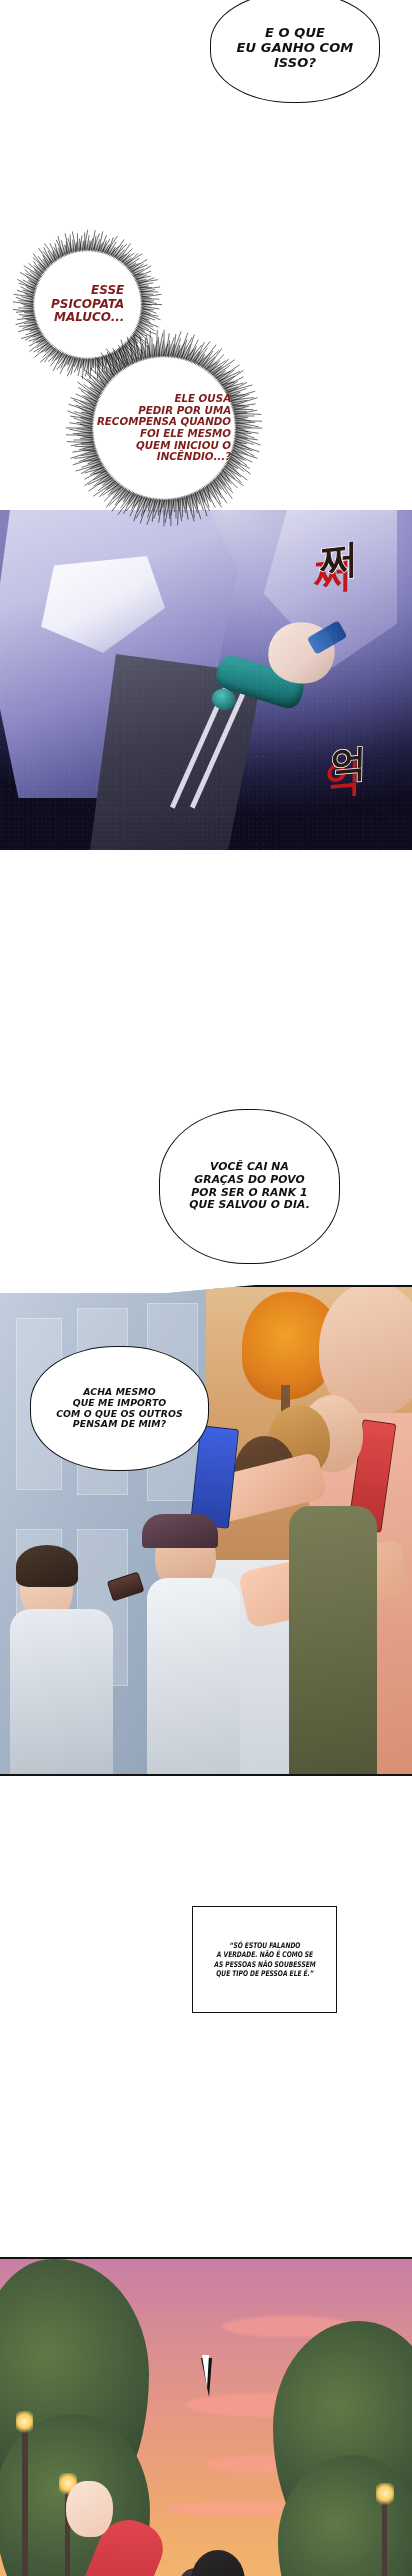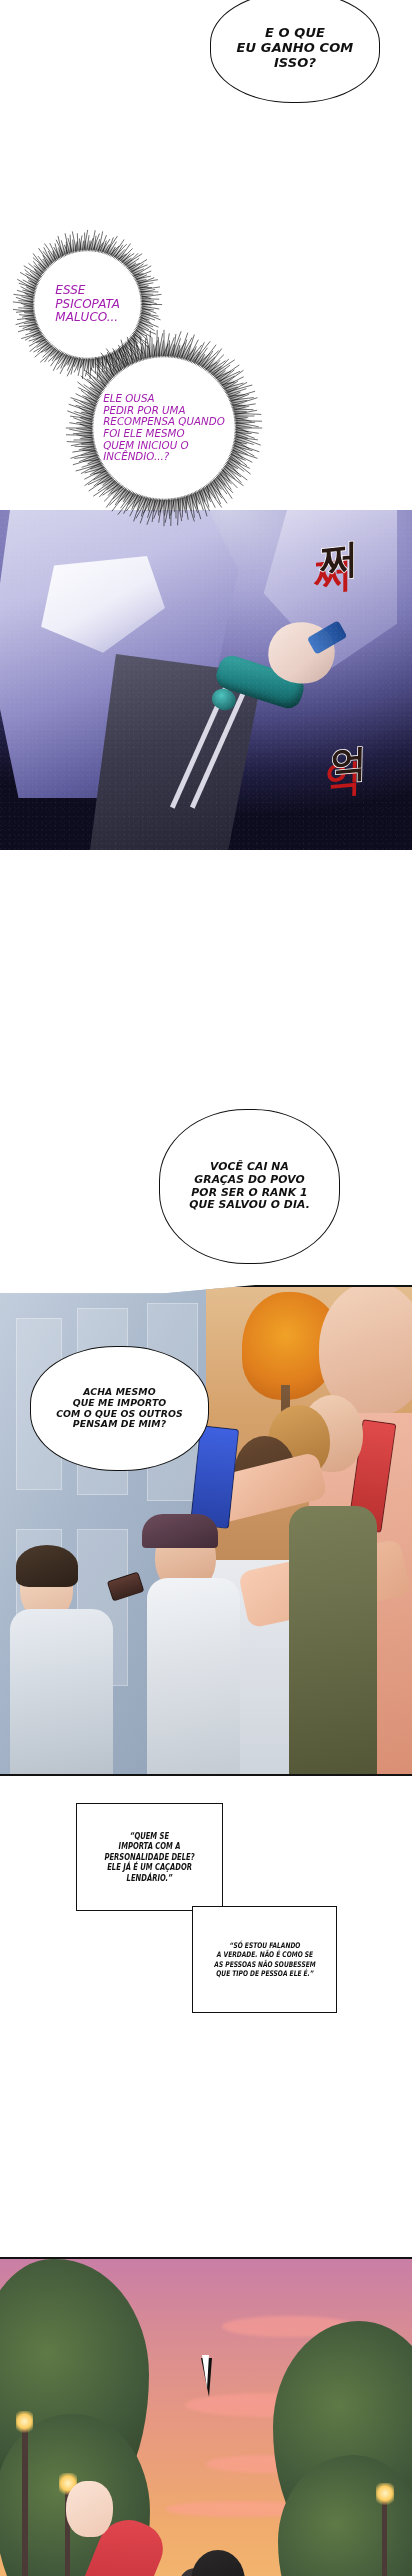--- a/index.html
+++ b/index.html
@@ -59,25 +59,25 @@
     position: absolute;
     z-index: 41;
   }
   .burst svg { display:block; }
   .burst .btxt {
     position: absolute;
     inset: 0;
     display: flex;
     align-items: center;
     justify-content: center;
-    text-align: left;
+    text-align: right;
     font-family: "DejaVu Sans", sans-serif;
-    font-weight: 400;
+    font-weight: 700;
     font-style: italic;
-    color: #a21caf;
+    color: #7f1d1d;
     white-space: pre-line;
     line-height: 1.14;
   }
 
   
   .caption {
     position: absolute;
     background: #ffffff;
     border: 1.5px solid #111111;
     box-sizing: border-box;
@@ -942,27 +942,20 @@
     <div class="person" style="left:10.3px; width:103px; height:165px; background:linear-gradient(170deg,#e9edf2,#b9c2cc);"></div>
   </div>
 
   <div class="bubble round" style="left:30px; top:1346px; width:179px; height:125px;">
     <span class="txt" style="font-size:9.3px;">ACHA MESMO
 QUE ME IMPORTO
 COM O QUE OS OUTROS
 PENSAM DE MIM?</span>
   </div>
 
-  <div class="caption" style="left:76px; top:1803px; width:147px; height:108px;">
-    <span class="ctxt" style="font-size:8.8px;">“QUEM SE
-IMPORTA COM A
-PERSONALIDADE DELE?
-ELE JÁ É UM CAÇADOR
-LENDÁRIO.”</span>
-  </div>
 
   <div class="caption" style="left:192px; top:1906px; width:145px; height:107px;">
     <span class="ctxt" style="font-size:7.7px;">“SÓ ESTOU FALANDO
 A VERDADE. NÃO É COMO SE
 AS PESSOAS NÃO SOUBESSEM
 QUE TIPO DE PESSOA ELE É.”</span>
   </div>
 
   <div class="tail" style="left:201px; top:2358px; border-left:8.2px solid transparent; border-right:3.1px solid transparent; border-top:39px solid #111111;"></div>
   <div class="tail" style="left:202px; top:2355px; border-left:5.7px solid transparent; border-right:2.1px solid transparent; border-top:33px solid #ffffff; z-index:41;"></div>

